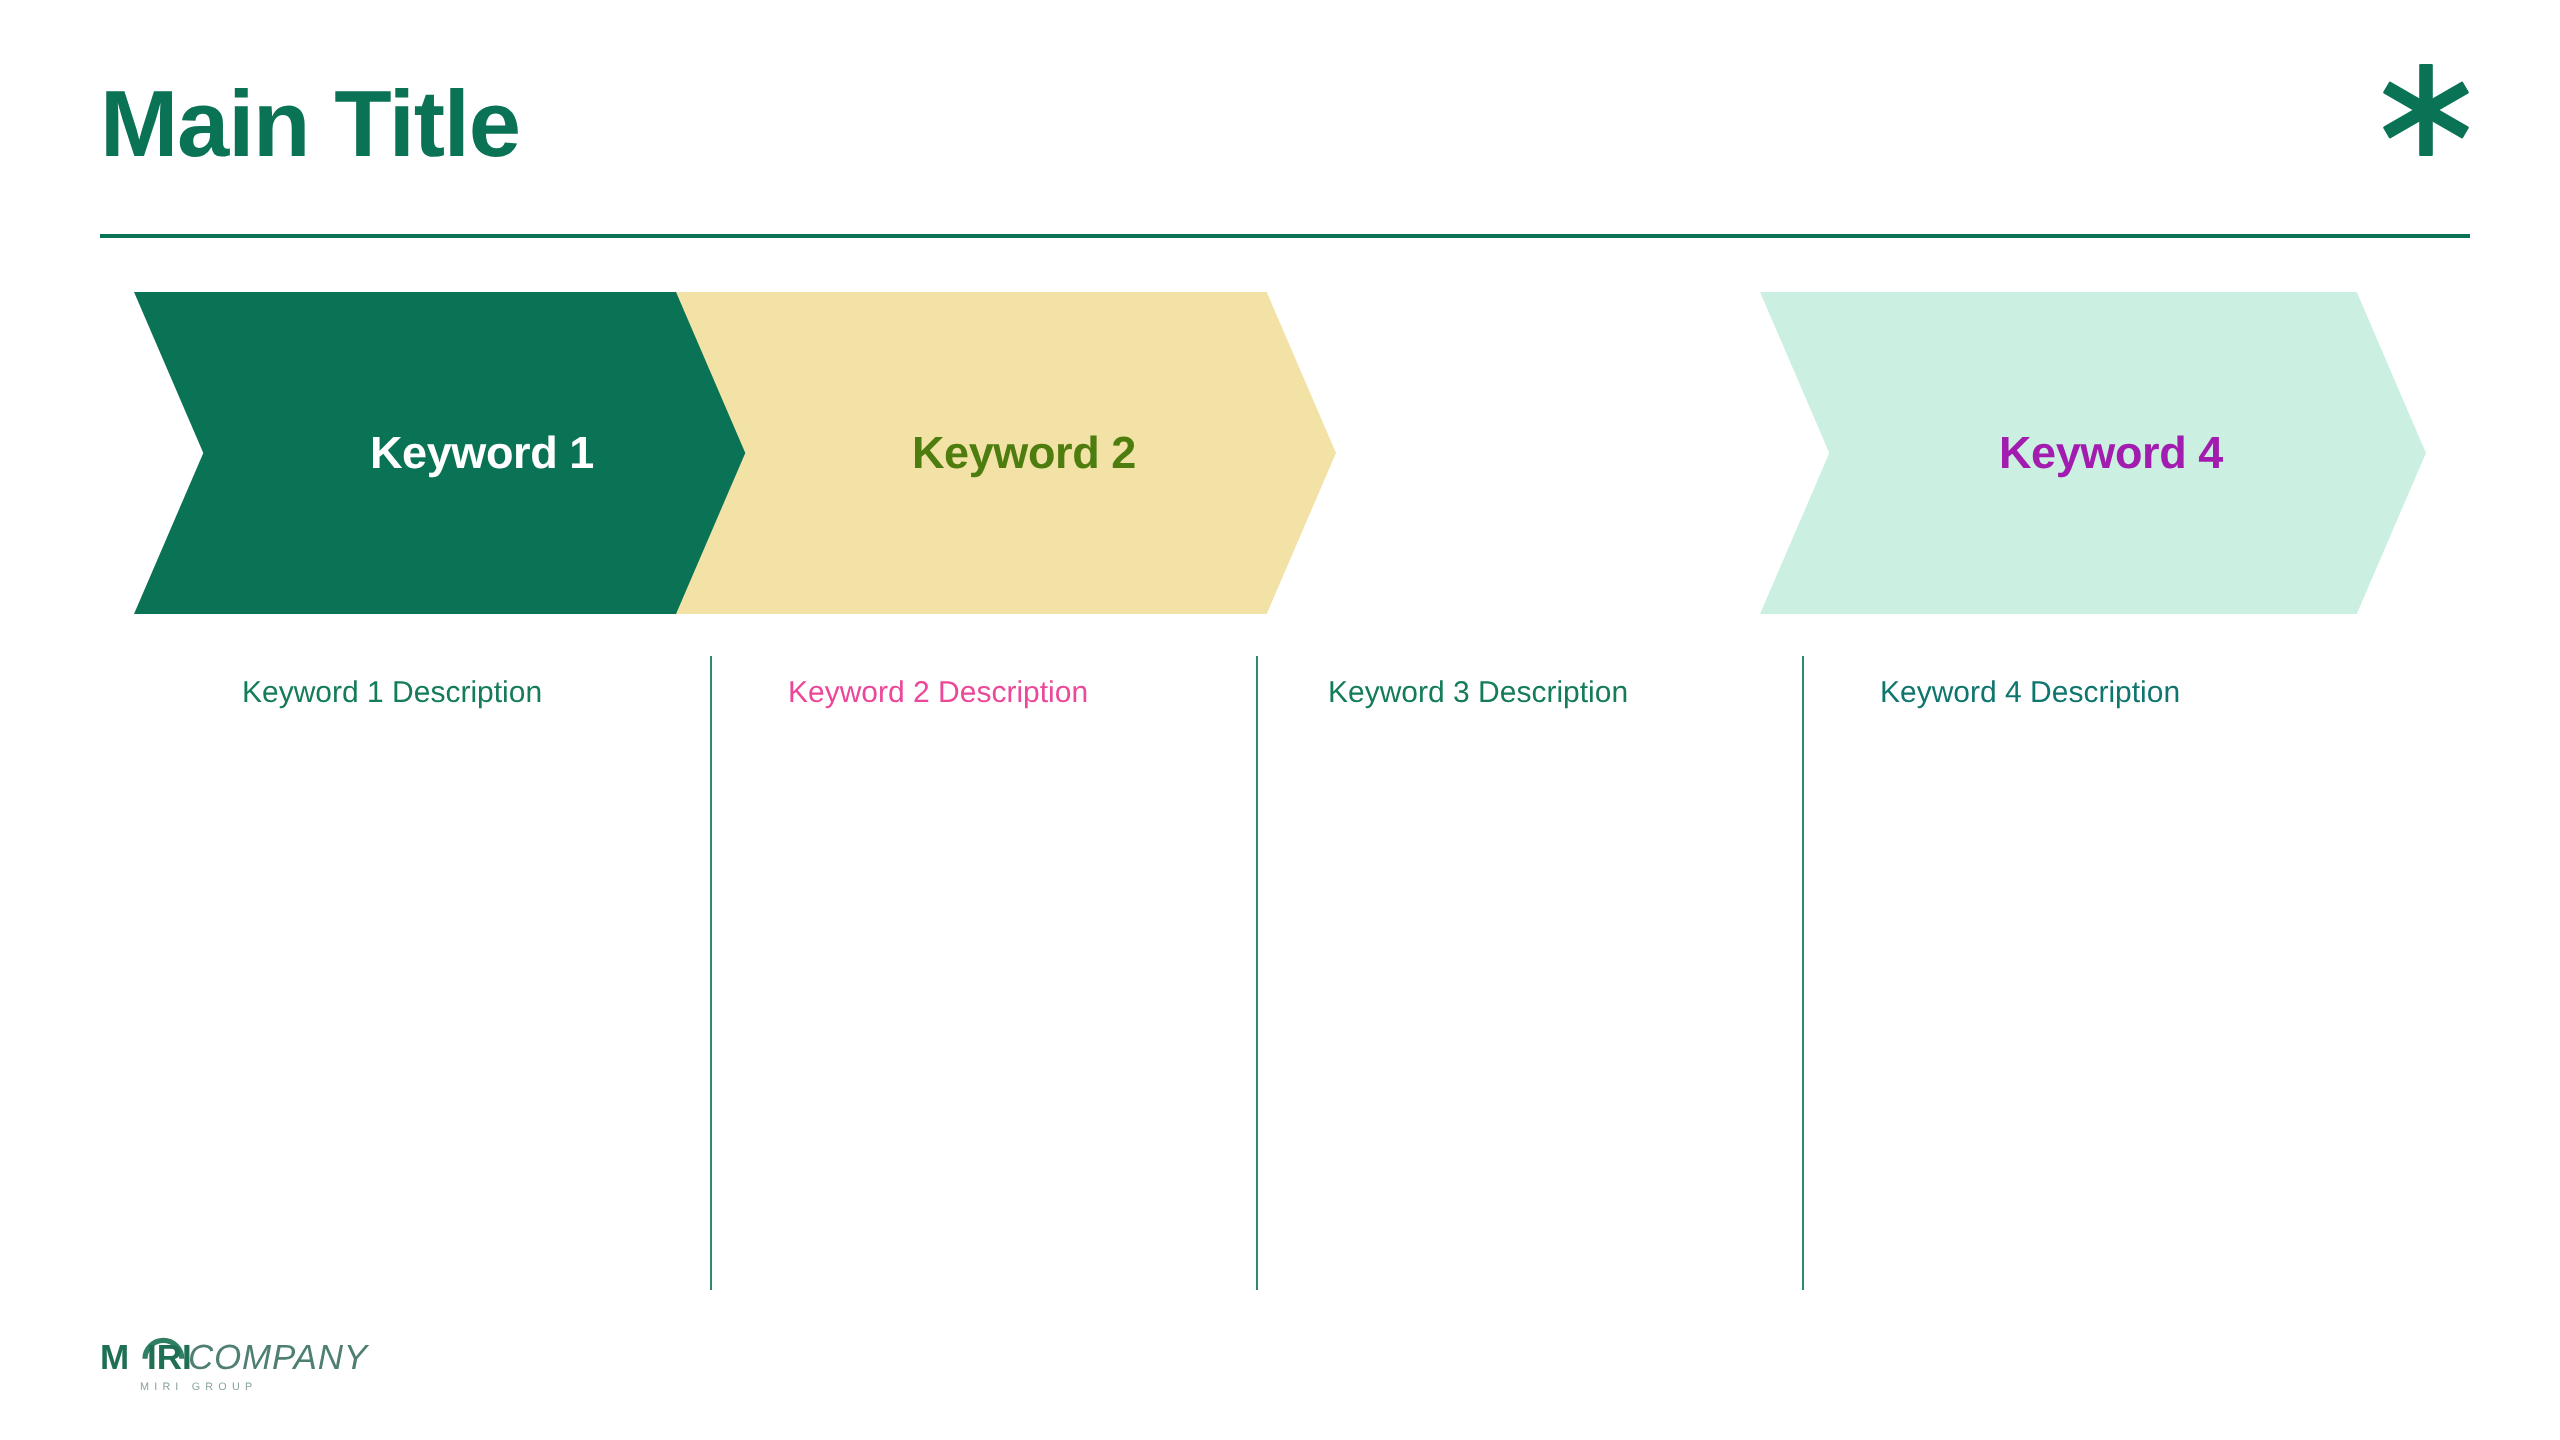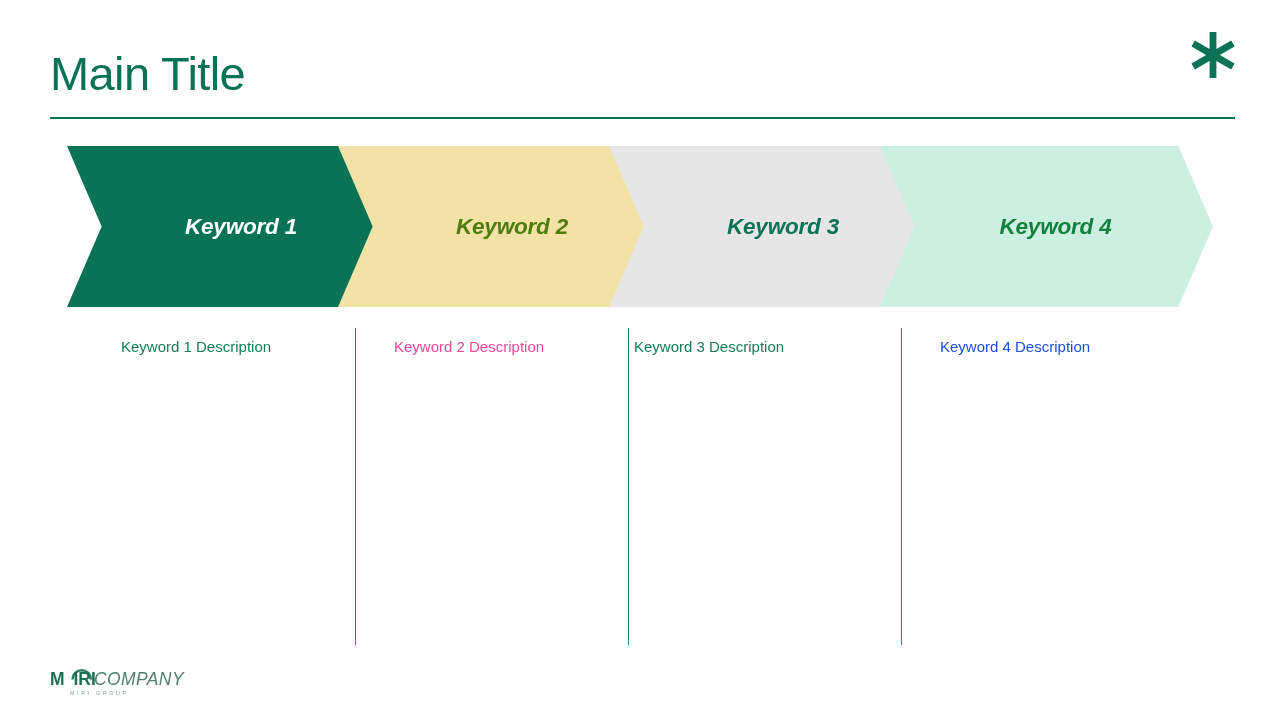--- a/index.html
+++ b/index.html
@@ -13,23 +13,23 @@
     position: relative;
     overflow: hidden;
     font-family: "Liberation Sans", sans-serif;
     background: #ffffff;
   }
 
   
   #page-title {
     position: absolute;
     left: 50px;
-    top: 48px;
+    top: 36px;
     font-size: 47px;
-    font-weight: normal;
+    font-weight: bold;
     letter-spacing: -0.6px;
     color: #0a7355;
     line-height: 1.12;
     white-space: nowrap;
   }
 
   #asterisk-icon {
     position: absolute;
     right: 44px;
     top: 30px;
@@ -46,21 +46,20 @@
     background: #0a7355;
   }
 
   
   #chevron-band {
     position: absolute;
     left: 0;
     top: 146px;
     width: 1280px;
     height: 161px;
-    font-style: italic;
   }
   .chevron {
     position: absolute;
     top: 0;
     height: 161px;
     display: flex;
     align-items: center;
     justify-content: center;
     box-sizing: border-box;
   }
@@ -103,21 +102,21 @@
   
   .desc {
     position: absolute;
     top: 338px;
     font-size: 15px;
     color: #147c58;
     white-space: nowrap;
   }
   .desc-1 { left: 121px; }
   .desc-2 { left: 394px; }
-  .desc-3 { left: 634px; }
+  .desc-3 { left: 664px; }
   .desc-4 { left: 940px; }
 
   
   .vdivider {
     position: absolute;
     top: 328px;
     width: 1.3px;
     height: 317px;
     background: #2d8a72;
   }
@@ -155,34 +154,31 @@
 <div id="chevron-band">
 
   <div class="chevron chev-1" style="background: rgb(10, 115, 85);">
     <span class="chev-label" style="color: rgb(255, 255, 255);">Keyword 1</span>
   </div>
 
   <div class="chevron chev-2" style="background: rgb(242, 226, 165);">
     <span class="chev-label" style="color: #4d7c0f;">Keyword 2</span>
   </div>
 
-  <div class="chevron chev-3" style="background: rgb(231, 230, 230);">
-    <span class="chev-label" style="color: rgb(10, 115, 85);">Keyword 3</span>
-  </div>
 
   <div class="chevron chev-4" style="background: rgb(203, 240, 226);">
-    <span class="chev-label" style="color: #15803d;">Keyword 4</span>
+    <span class="chev-label" style="color: #a21caf;">Keyword 4</span>
   </div>
 
 </div>
 
 <div class="desc desc-1" style="color: rgb(20, 124, 88);">Keyword 1 Description</div>
 <div class="desc desc-2" style="color: #ec4899;">Keyword 2 Description</div>
 <div class="desc desc-3" style="color: rgb(20, 124, 88);">Keyword 3 Description</div>
-<div class="desc desc-4" style="color: #1d4ed8;">Keyword 4 Description</div>
+<div class="desc desc-4" style="color: #0f766e;">Keyword 4 Description</div>
 
 <div class="vdivider vd-1" style="background: rgb(45, 138, 114);"></div>
 <div class="vdivider vd-2" style="background: rgb(45, 138, 114);"></div>
 <div class="vdivider vd-3" style="background: rgb(45, 138, 114);"></div>
 
 <div id="brand-logo">
   <svg viewBox="0 0 170 34" width="170" height="34" aria-hidden="true">
 
     <path d="M22.5 15.4 A9.2 9.2 0 0 1 40.9 15.4" fill="none" stroke="#2f7f63" stroke-width="2.6"></path>
     <text id="logo-m" x="0" y="20.5" font-family="'Liberation Sans', sans-serif" font-size="17.5" font-weight="bold" fill="#1f6f55">M</text>

